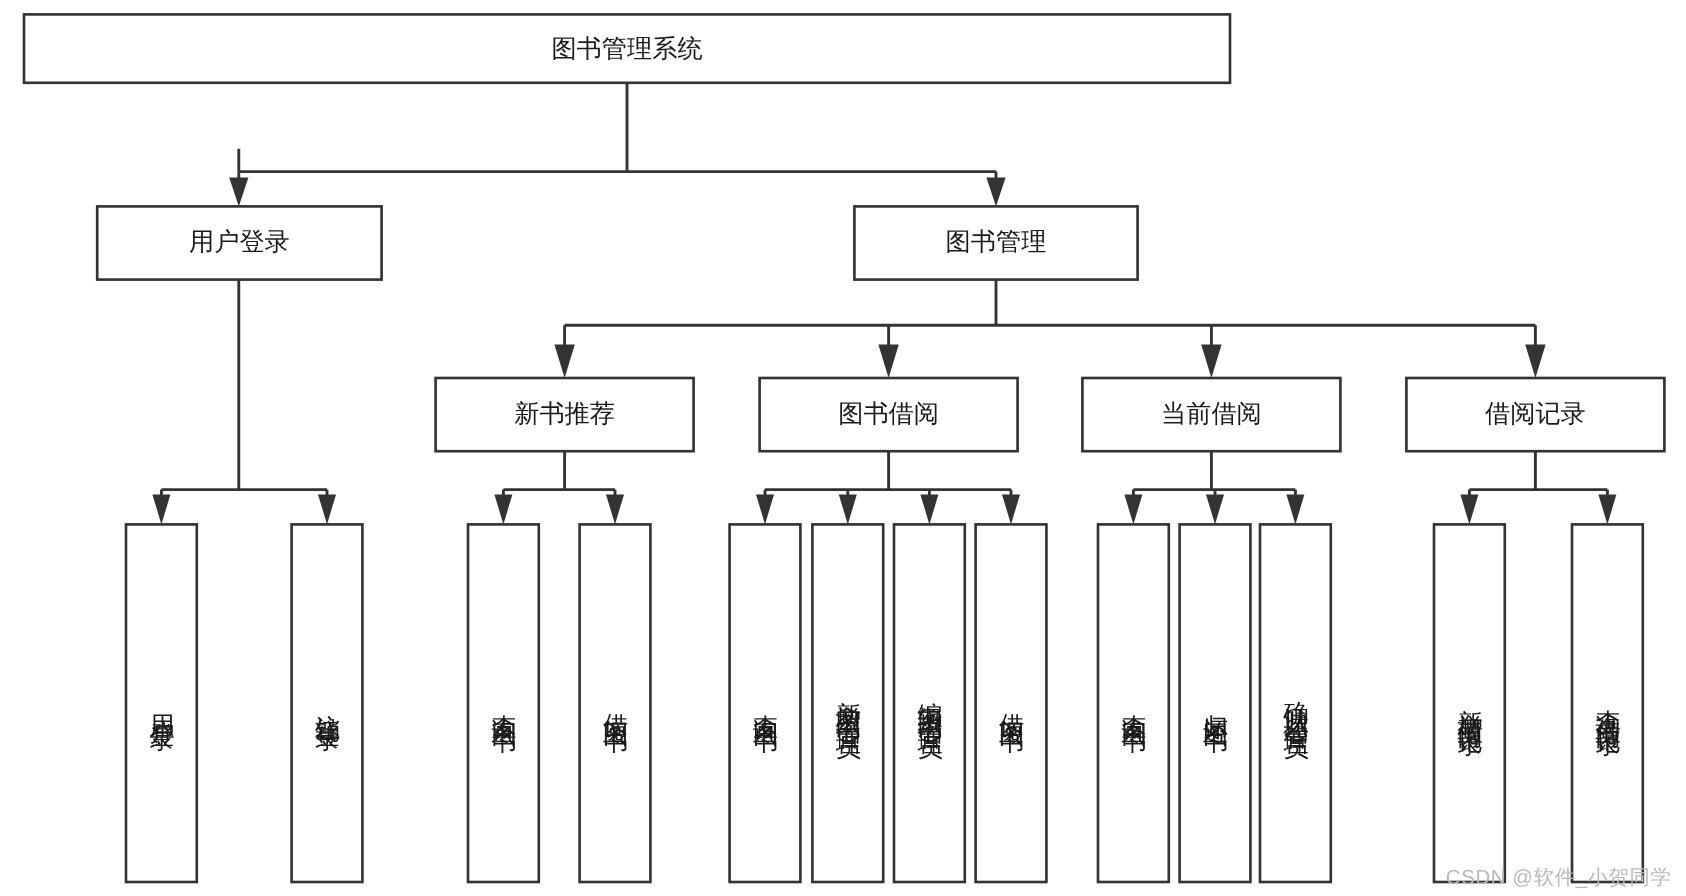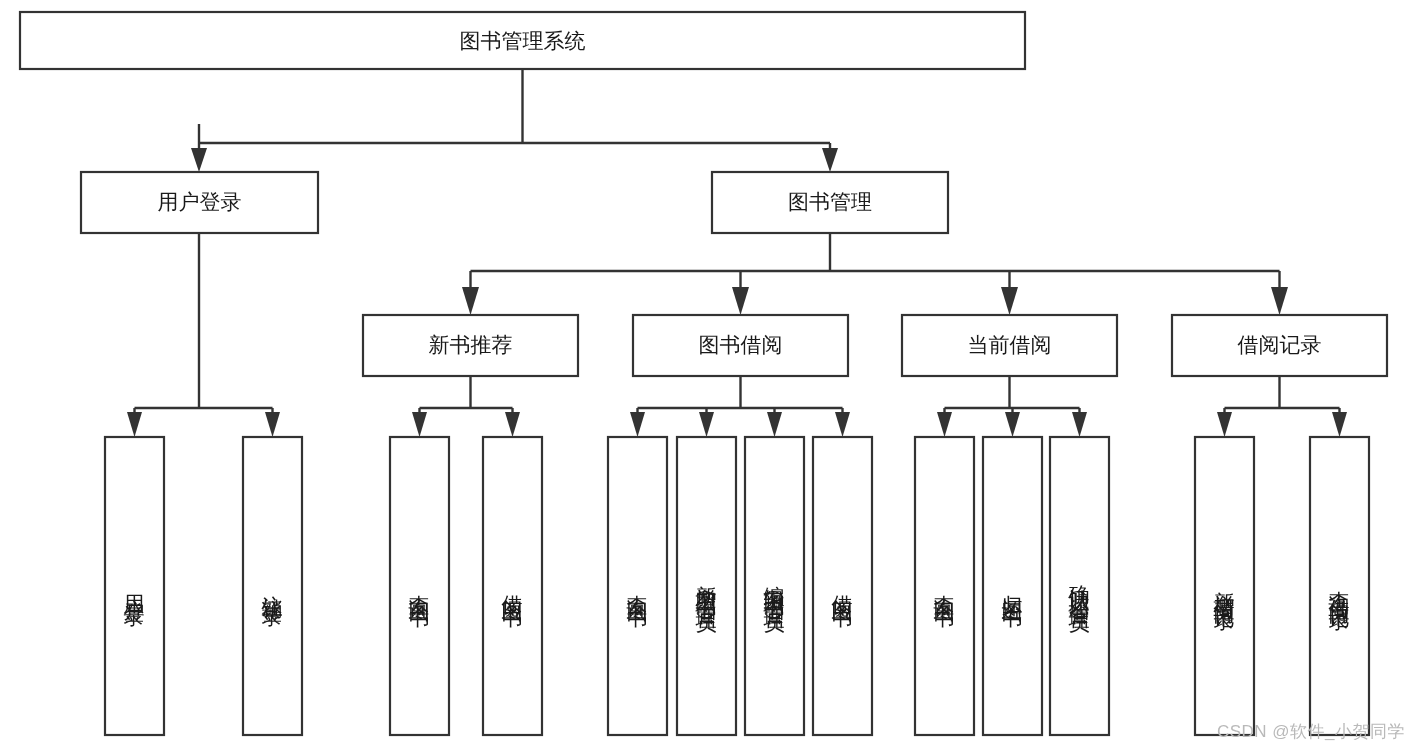--- a/index.html
+++ b/index.html
@@ -44,21 +44,21 @@
   }
   .node-label-h {
     font-family: "Liberation Sans", "DejaVu Sans", sans-serif;
     font-size: 21px;
     fill: #1a1a1a;
     text-anchor: middle;
     dominant-baseline: middle;
   }
   .watermark-text {
     position: absolute;
-    right: 0;
+    right: 12px;
     bottom: 4px;
     font-family: "Liberation Sans", "DejaVu Sans", sans-serif;
     font-size: 17px;
     color: #b9b9b9;
     letter-spacing: 0.5px;
     white-space: nowrap;
     user-select: none;
   }
 </style>
 </head>

